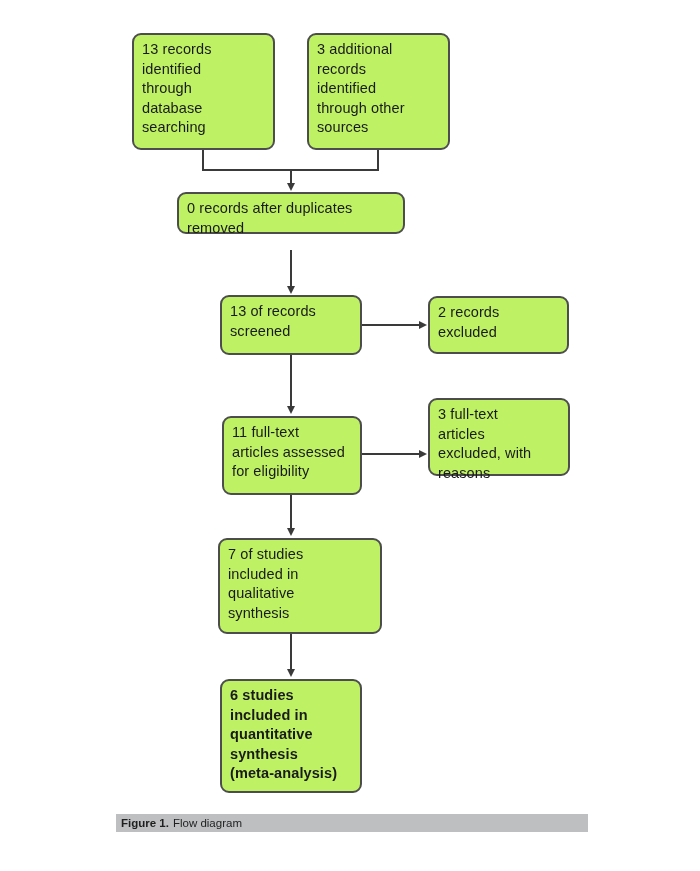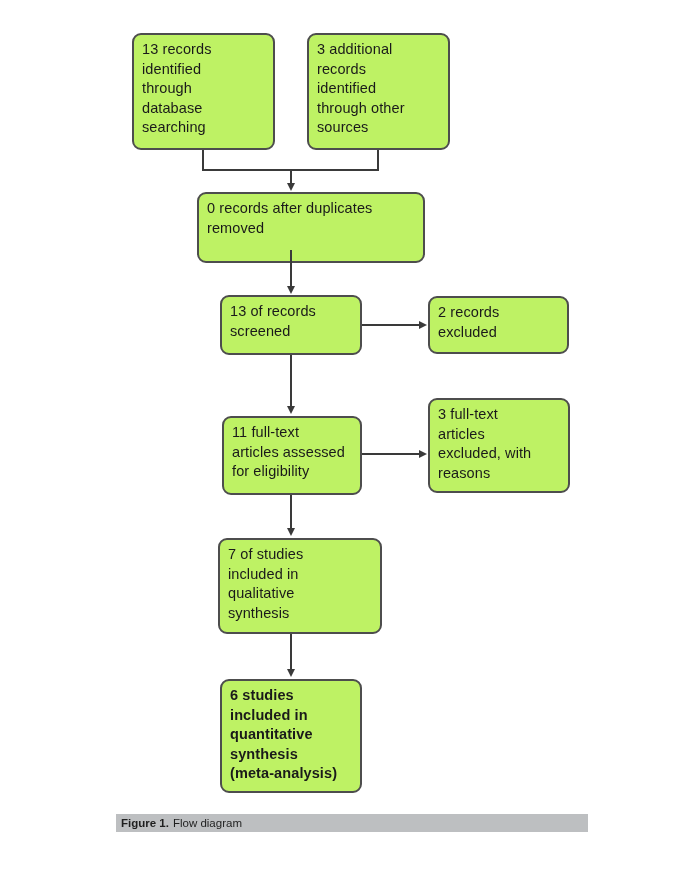--- a/index.html
+++ b/index.html
@@ -44,25 +44,25 @@
     position: absolute;
     width: 0;
     height: 0;
     border-top: 4.5px solid transparent;
     border-bottom: 4.5px solid transparent;
     border-left: 8px solid #3a3a3a;
   }
   
   #node-a { left:132px; top:33px;  width:143px; height:117px; }
   #node-b { left:307px; top:33px;  width:143px; height:117px; }
-  #node-c { left:177px; top:192px; width:228px; height:71px;margin-left:20px;  }
+  #node-c { left:177px; top:192px; width:228px; height:42px;  }
   #node-d { left:220px; top:295px; width:142px; height:60px;  }
   #node-e { left:428px; top:296px; width:141px; height:58px;  }
   #node-f { left:222px; top:416px; width:140px; height:79px;  }
-  #node-g { left:428px; top:398px; width:142px; height:95px;  }
+  #node-g { left:428px; top:398px; width:142px; height:78px;  }
   #node-h { left:218px; top:538px; width:164px; height:96px;  }
   #node-i { left:220px; top:679px; width:142px; height:114px;font-weight:bold; }
   
   #stub-a    { left:202px; top:150px; width:2px;  height:21px; }
   #stub-b    { left:377px; top:150px; width:2px;  height:21px; }
   #merge-h   { left:202px; top:169px; width:177px; height:2px; }
   #shaft-1   { left:290px; top:171px; width:2px;  height:13px; }
   #head-1    { left:286.5px; top:183px; }
   #shaft-2   { left:290px; top:250px; width:2px;  height:37px; }
   #head-2    { left:286.5px; top:286px; }

